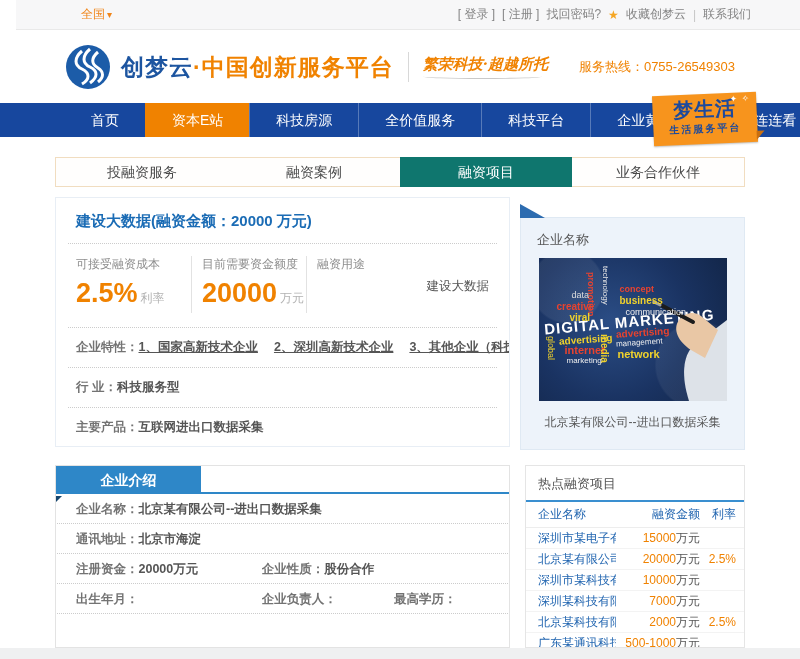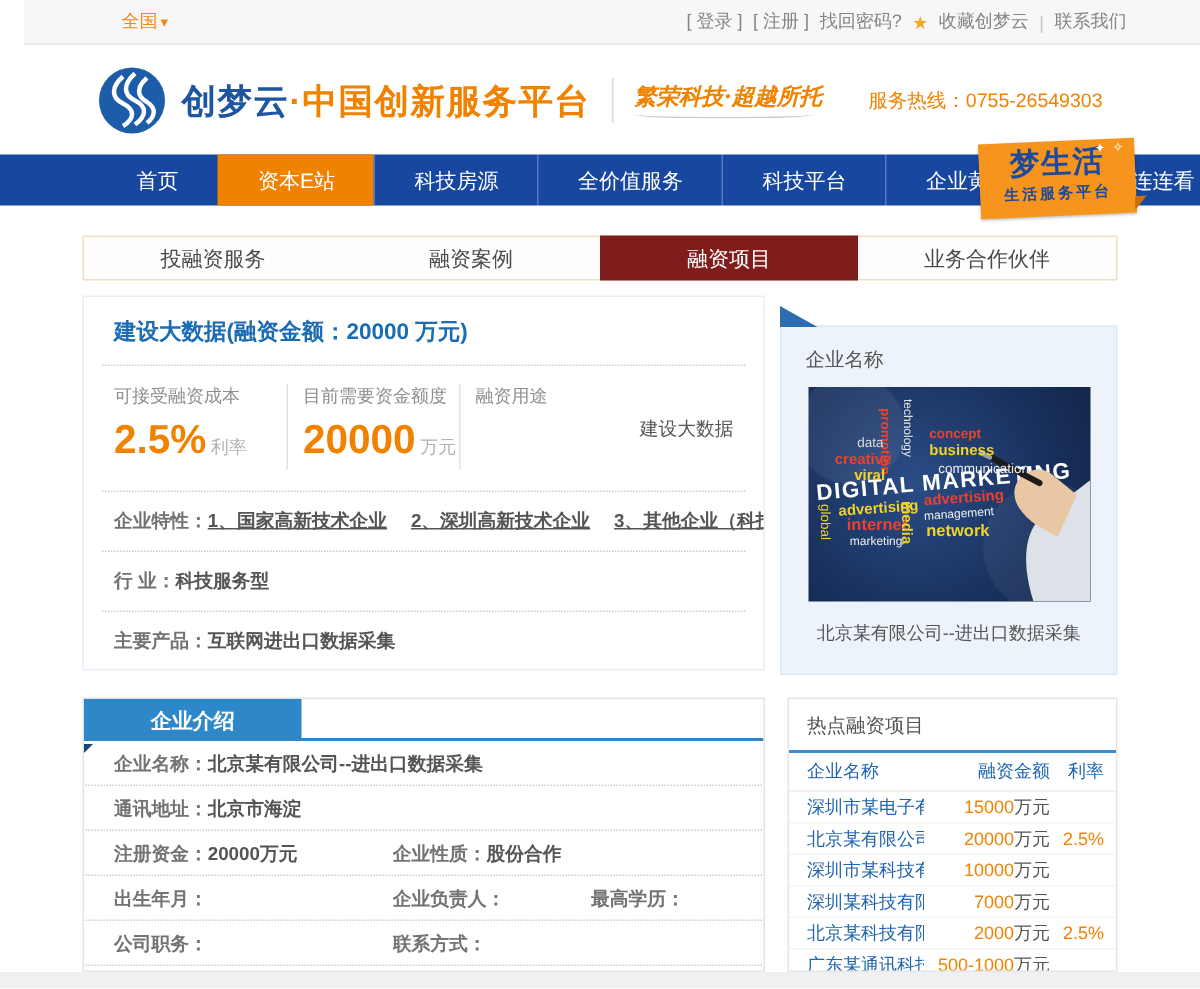--- a/index.html
+++ b/index.html
@@ -54,21 +54,21 @@
   .badge-title { font-size:20px; font-weight:bold; color:#1d4a9c; line-height:26px;
     margin-top:2px; letter-spacing:1px; }
   .badge-stars { position:absolute; top:1px; right:6px; font-size:9px; color:#fff; letter-spacing:1px; }
   .badge-subtitle { font-size:10px; font-weight:bold; color:#1d4a9c; letter-spacing:2px; }
 
   
   .tabsbar { position:absolute; top:157px; left:55px; width:690px; height:30px;
     border:1px solid #f1ddc0; display:flex; background:#fffefd; }
   .tab { flex:1; text-align:center; line-height:28px; font-size:14px; color:#4a4a4a;
     white-space:nowrap; }
-  .tab.active { background:#7f1d1d; color:#fff; line-height:30px; margin:-1px 0; }
+  .tab.active { background:#0f766e; color:#fff; line-height:30px; margin:-1px 0; }
 
   
   .panel-left { position:absolute; top:197px; left:55px; width:455px; height:250px;
     background:#fff; border:1px solid #e8eef5; }
   .pp-title { padding:14px 20px 12px; font-size:15px; font-weight:bold; color:#1b6cb5; }
   .dotted { border-top:1px dotted #ccc; margin:0 12px; }
   .pp-stats { display:flex; padding:12px 20px 14px; }
   .stat { width:115px; }
   .stat + .stat { border-left:1px solid #e2e2e2; padding-left:10px; }
   .stat:last-child { flex:1; }
@@ -276,24 +276,20 @@
       </div>
       <div class="intro-row cols3" data-interactable="false">
         <span class="icell" data-interactable="false"><span class="lbl">注册资金：</span><span class="val">20000万元</span></span>
         <span class="icell" data-interactable="false"><span class="lbl">企业性质：</span><span class="val">股份合作</span></span>
       </div>
       <div class="intro-row cols3" data-interactable="false">
         <span class="icell" data-interactable="false"><span class="lbl">出生年月：</span><span class="val"></span></span>
         <span class="icell" data-interactable="false"><span class="lbl">企业负责人：</span><span class="val"></span></span>
         <span class="icell" data-interactable="false"><span class="lbl">最高学历：</span><span class="val"></span></span>
       </div>
-      <div class="intro-row cols2" data-interactable="false">
-        <span class="icell" data-interactable="false"><span class="lbl">公司职务：</span><span class="val"></span></span>
-        <span class="icell" data-interactable="false"><span class="lbl">联系方式：</span><span class="val"></span></span>
-      </div>
     </div>
 </div>
 
 <div class="hot-panel" data-interactable="false">
   <div class="hp-title" data-interactable="false">热点融资项目</div>
   <div class="hp-header" data-interactable="false">
     <span class="hp-name" data-interactable="false">企业名称</span>
     <span class="hp-amount" data-interactable="false">融资金额</span>
     <span class="hp-rate" data-interactable="false">利率</span>
   </div>

